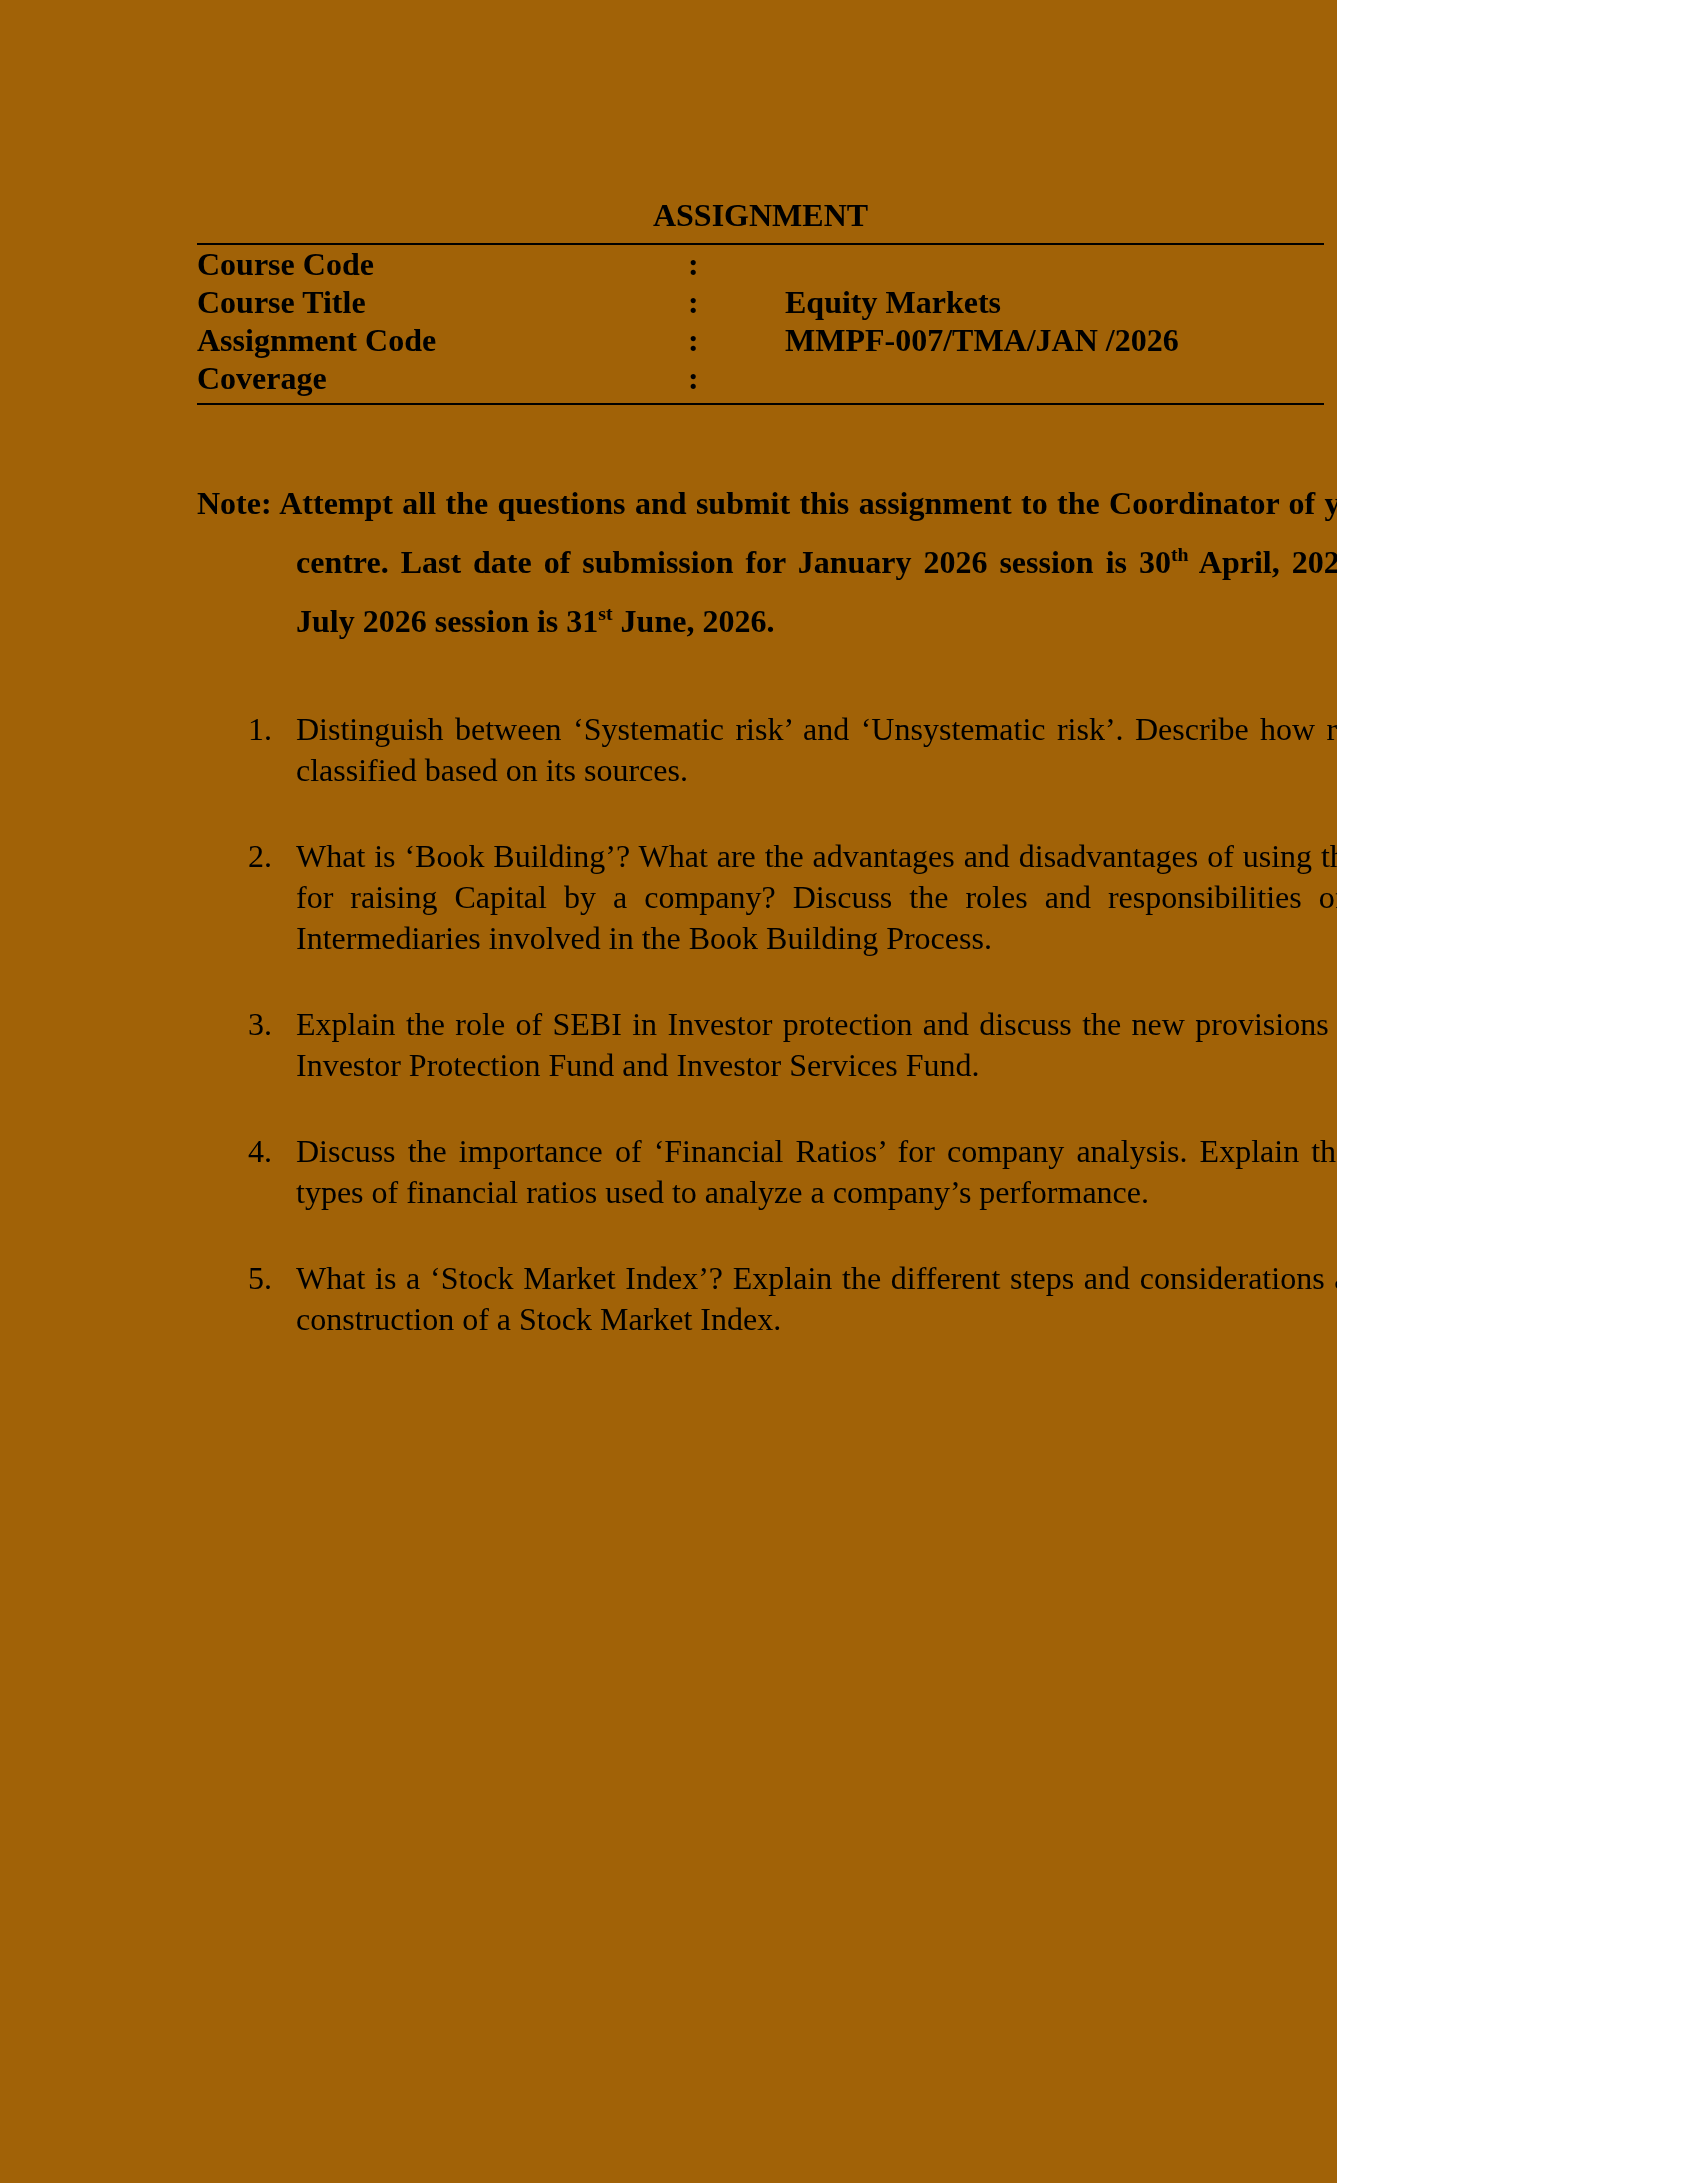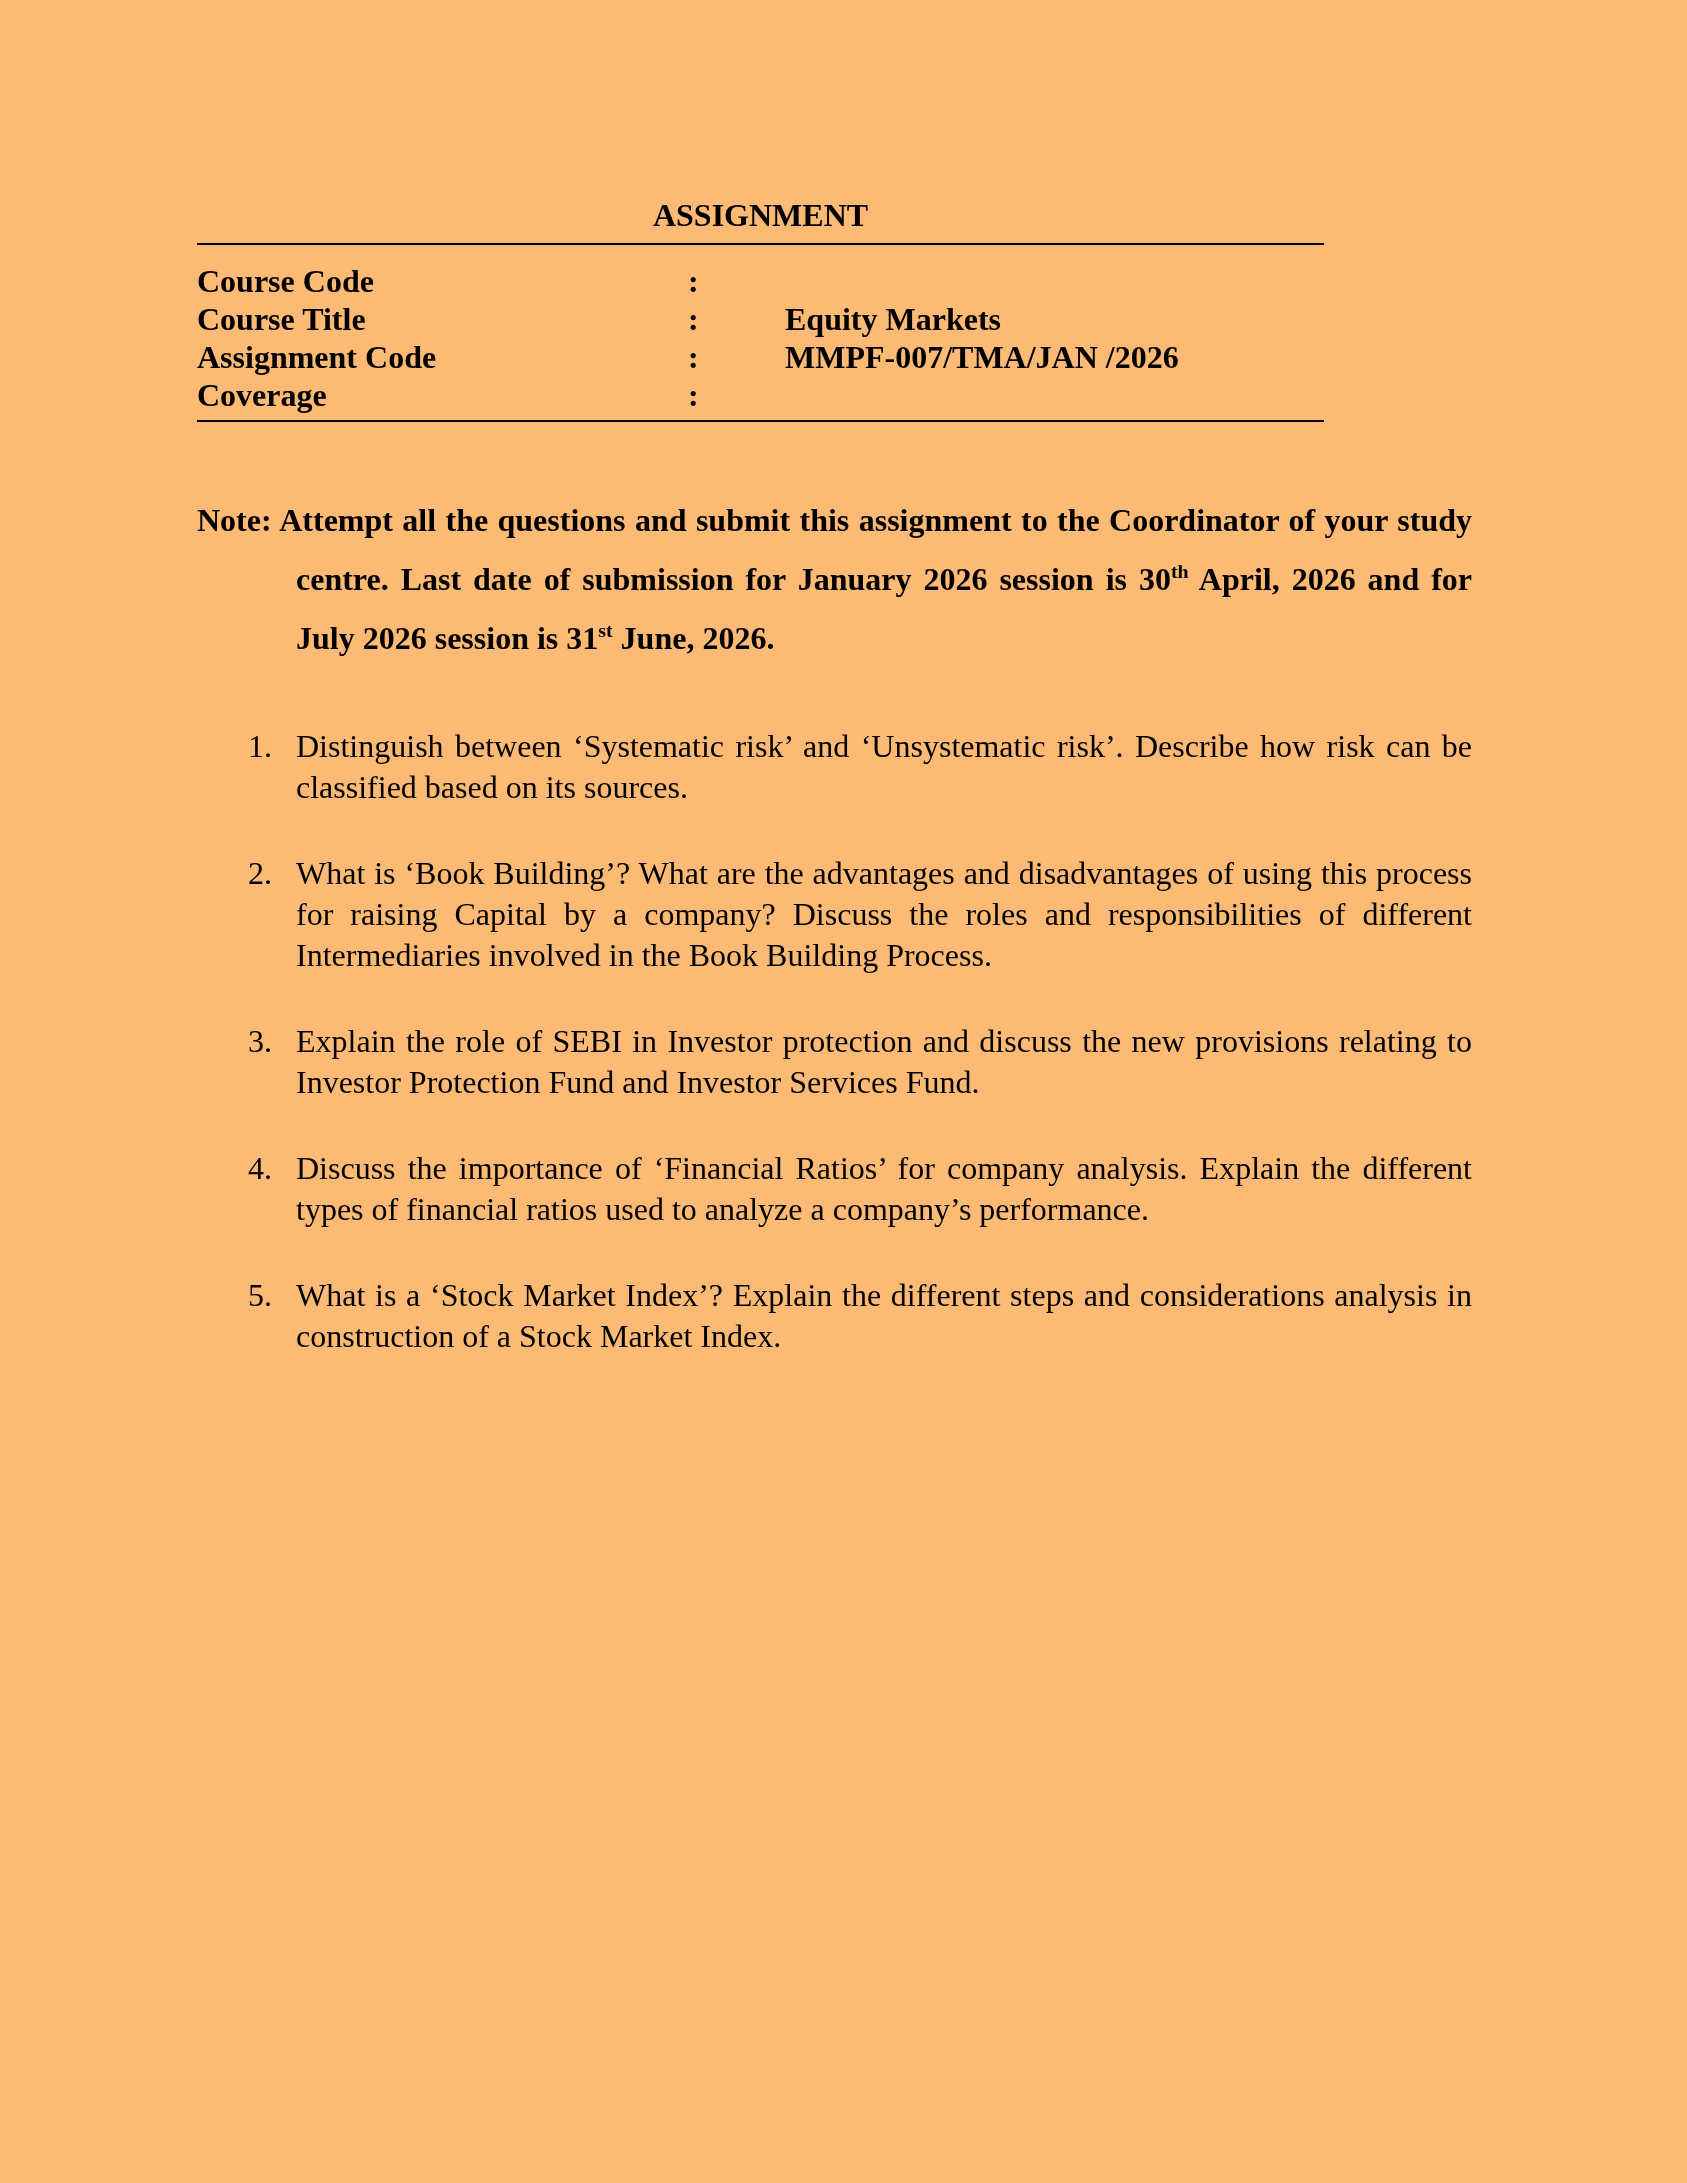--- a/index.html
+++ b/index.html
@@ -2,23 +2,23 @@
 <html style="font-size:10.6px"><head>
 <meta charset="utf-8">
 <style>
   html, body {
     margin: 0;
     padding: 0;
     background: #ffffff;
   }
   .page {
     position: relative;
-    width: 1687px;
+    width: 1337px;
     height: 2183px;
-    background: #fdba74;
+    background: #a16207;
     color: #000000;
     font-family: "Liberation Serif", serif;
     box-sizing: border-box;
     padding-top: 197px;
     overflow: hidden;
   }
   .doc-header {
     margin-left: 197px;
     width: 1127px;
   }
@@ -28,21 +28,20 @@
     font-size: 32px;
     line-height: 37px;
     padding-bottom: 9.3px;
   }
   .rule {
     height: 0;
     border-bottom: 2.6px solid #000000;
     width: 100%;
   }
   .meta-table {
-    padding-top: 17px;
     padding-bottom: 5.3px;
   }
   .meta-row {
     display: grid;
     grid-template-columns: 491px 97px 1fr;
     font-weight: bold;
     font-size: 32px;
     line-height: 38px;
   }
   .meta-label, .meta-colon, .meta-value {

